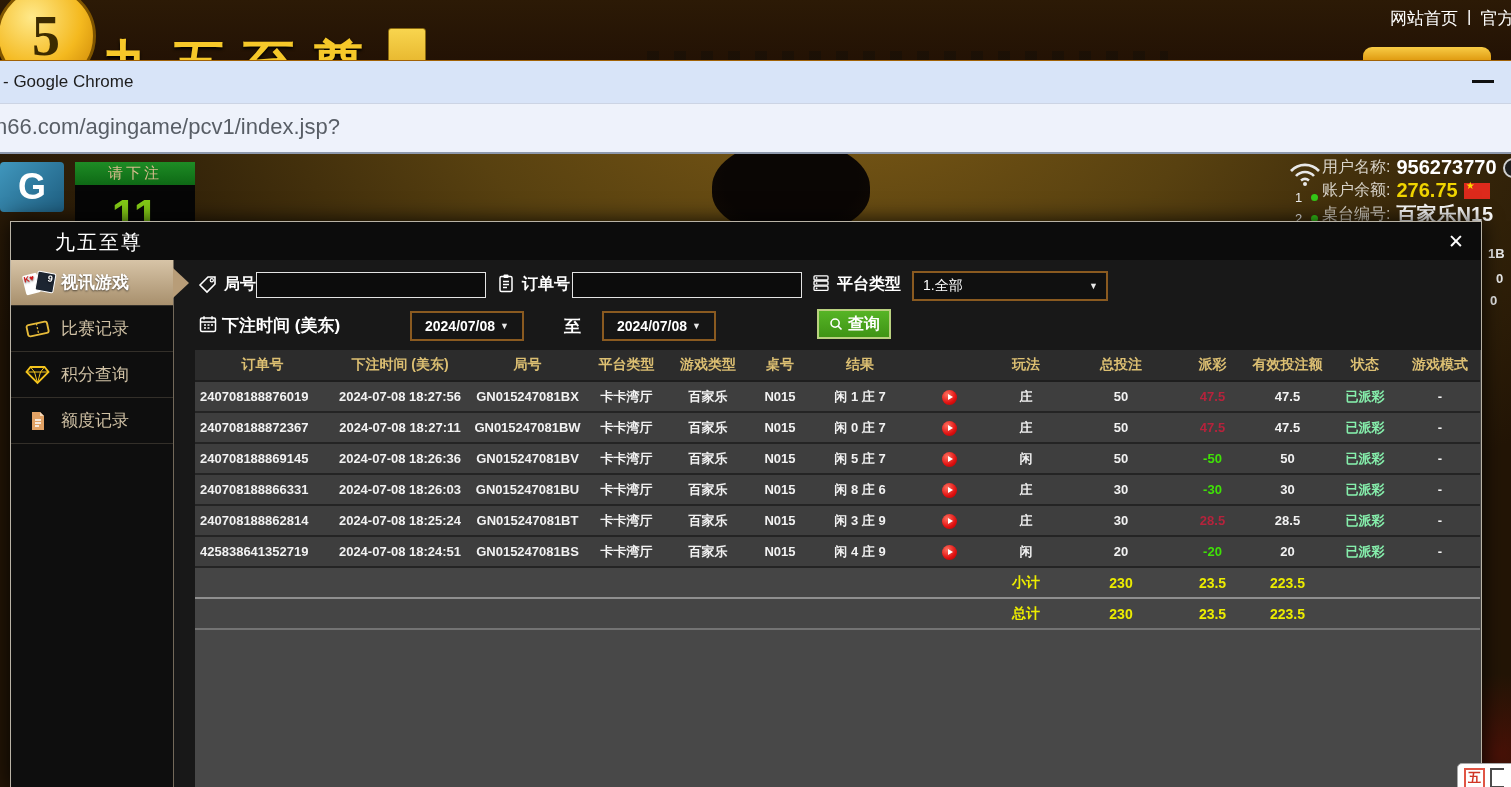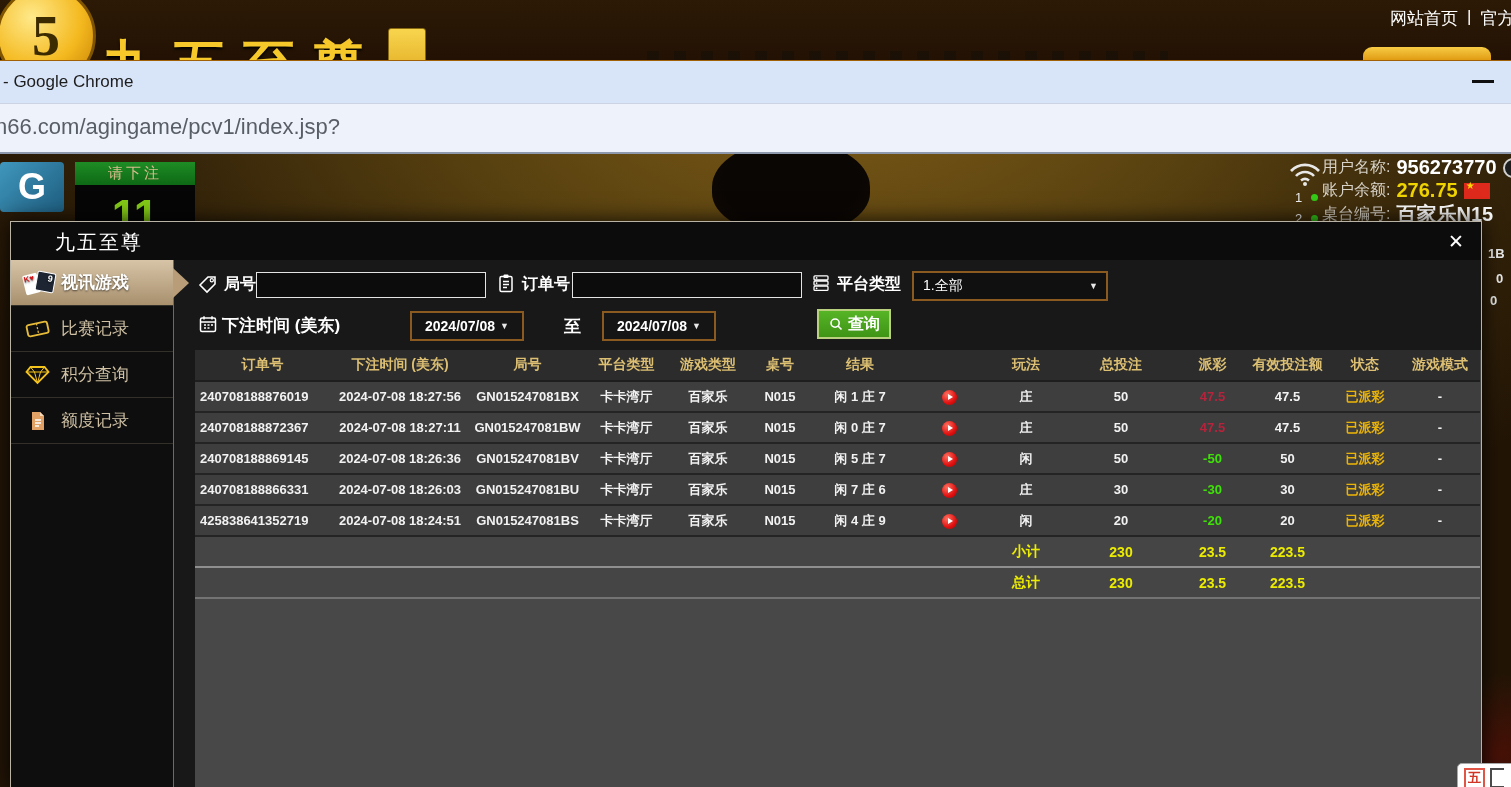--- a/index.html
+++ b/index.html
@@ -105,21 +105,21 @@
 
   .table-wrap{position:absolute;left:21px;top:90px;right:0;bottom:0;background:#484848;}
   table.records{width:1285px;border-collapse:collapse;table-layout:fixed;}
   .records th{height:28px;background:#2c2c2c;color:#dcbf72;font-size:14px;font-weight:bold;
     border-bottom:2px solid #1e1e1e;overflow:hidden;white-space:nowrap;}
   .records td{height:27px;background:#3e3e3e;color:#f2f2f2;font-size:13px;font-weight:600;
     text-align:center;border-bottom:2px solid #242424;overflow:hidden;white-space:nowrap;}
   .records td.c-left{text-align:left;padding-left:5px;}
   .pay-red{color:#b5233c!important;}
   .pay-green{color:#3fe206!important;}
-  td[data-name="row-status"]{color:#eab308;}
+  td[data-name="row-status"]{color:#86efac;}
   .totals td{background:#454545;color:#ececec;}
   .totals td.t-val{color:#ecec00;font-weight:bold;font-size:14px;}
   .row-subtotal td{border-bottom:2px solid #8f8f8f;}
   .row-grandtotal td{border-bottom:2px solid #737373;}
   .play-btn{position:relative;display:inline-block;width:15px;height:15px;border-radius:50%;
     background:radial-gradient(circle at 35% 30%,#ff6f5e,#e01010 60%,#a60000);vertical-align:middle;cursor:pointer;}
   .play-btn::after{content:'';position:absolute;left:6px;top:4px;border-left:5px solid #fff;
     border-top:3.5px solid transparent;border-bottom:3.5px solid transparent;}
 
   
@@ -393,26 +393,42 @@
                       <td data-name="row-status">已派彩</td>
                       <td data-name="row-mode">-</td>
                     </tr>
                     <tr data-name="table-row">
                       <td data-name="row-order" class="c-left">240708188866331</td>
                       <td data-name="row-time">2024-07-08 18:26:03</td>
                       <td data-name="row-round">GN015247081BU</td>
                       <td data-name="row-platform">卡卡湾厅</td>
                       <td data-name="row-game">百家乐</td>
                       <td data-name="row-table">N015</td>
-                      <td data-name="row-result">闲 7 庄 6</td>
+                      <td data-name="row-result">闲 8 庄 6</td>
                       <td data-name="replay-cell"><span class="play-btn" data-name="replay-button"></span></td>
                       <td data-name="row-play">庄</td>
                       <td data-name="row-total">30</td>
                       <td data-name="row-payout" class="pay-green">-30</td>
                       <td data-name="row-valid">30</td>
+                      <td data-name="row-status">已派彩</td>
+                      <td data-name="row-mode">-</td>
+                    </tr>
+                    <tr data-name="table-row">
+                      <td data-name="row-order" class="c-left">240708188862814</td>
+                      <td data-name="row-time">2024-07-08 18:25:24</td>
+                      <td data-name="row-round">GN015247081BT</td>
+                      <td data-name="row-platform">卡卡湾厅</td>
+                      <td data-name="row-game">百家乐</td>
+                      <td data-name="row-table">N015</td>
+                      <td data-name="row-result">闲 3 庄 9</td>
+                      <td data-name="replay-cell"><span class="play-btn" data-name="replay-button"></span></td>
+                      <td data-name="row-play">庄</td>
+                      <td data-name="row-total">30</td>
+                      <td data-name="row-payout" class="pay-red">28.5</td>
+                      <td data-name="row-valid">28.5</td>
                       <td data-name="row-status">已派彩</td>
                       <td data-name="row-mode">-</td>
                     </tr>
                     <tr data-name="table-row">
                       <td data-name="row-order" class="c-left">425838641352719</td>
                       <td data-name="row-time">2024-07-08 18:24:51</td>
                       <td data-name="row-round">GN015247081BS</td>
                       <td data-name="row-platform">卡卡湾厅</td>
                       <td data-name="row-game">百家乐</td>
                       <td data-name="row-table">N015</td>

